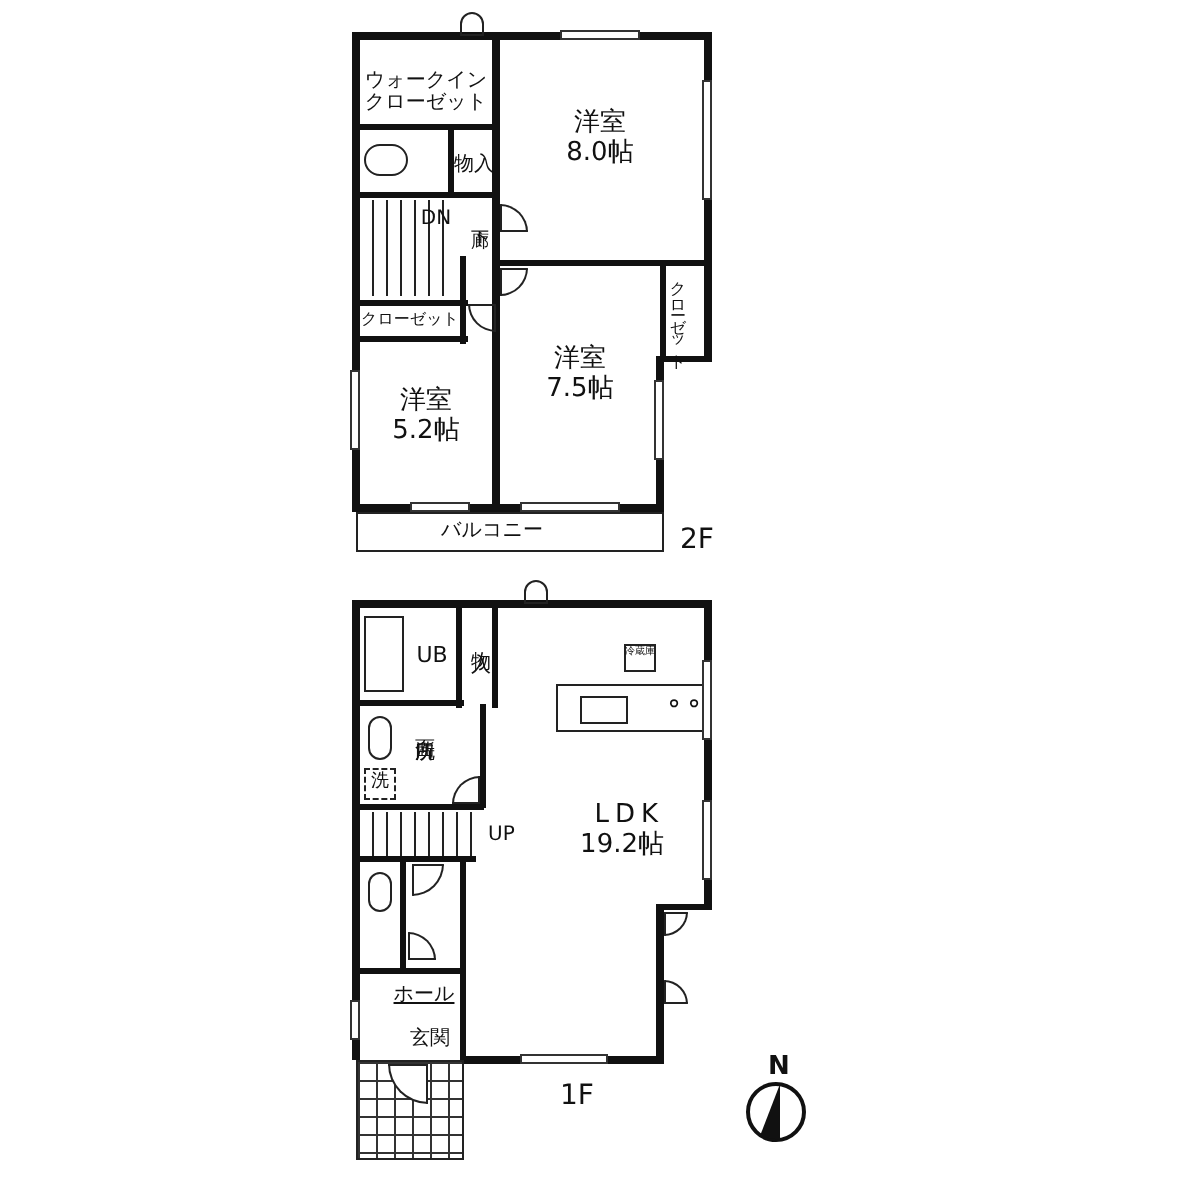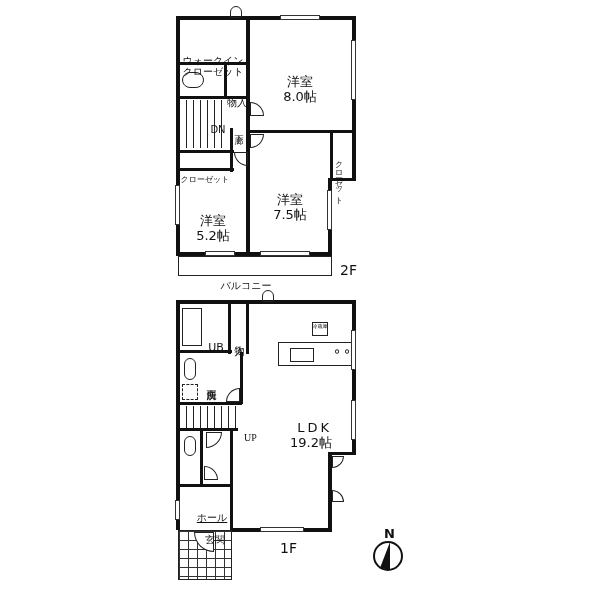--- a/index.html
+++ b/index.html
@@ -1,20 +1,20 @@
 <!DOCTYPE html>
 <html><head>
 <meta charset="utf-8">
 <style>
   html,body{margin:0;padding:0;background:#fff;}
   body{width:600px;height:600px;position:relative;overflow:hidden;font-family:"DejaVu Sans",sans-serif;color:#111;}
   .abs{position:absolute;}
   .wall{position:absolute;background:#111;}
   .thin{position:absolute;border:1.5px solid #222;box-sizing:border-box;}
-  .lbl{position:absolute;font-size:10px;line-height:11px;color:#111;white-space:nowrap;text-align:center;margin-top:20px;}
+  .lbl{position:absolute;font-size:10px;line-height:11px;color:#111;white-space:nowrap;text-align:center;}
   .big{font-size:13px;line-height:15px;}
   .vert{writing-mode:vertical-rl;font-size:9px;line-height:10px;}
   .floor{position:absolute;font-size:14px;}
   .door{position:absolute;border:1.2px solid #222;box-sizing:border-box;}
   .win{position:absolute;background:#fff;border:1px solid #333;box-sizing:border-box;}
   .tiles{position:absolute;background-image:linear-gradient(#333 1px,transparent 1px),linear-gradient(90deg,#333 1px,transparent 1px);background-size:9px 9px;border:1.5px solid #222;box-sizing:border-box;}
 </style>
 </head>
 <body>
 
@@ -127,21 +127,21 @@
   <div class="door" style="left:332px;top:490px;width:12px;height:12px;border-radius:0 12px 0 0;"></div>
 
   <div class="win" style="left:351px;top:330px;width:5px;height:40px;"></div>
   <div class="win" style="left:351px;top:400px;width:5px;height:40px;"></div>
   <div class="win" style="left:260px;top:527px;width:44px;height:5px;"></div>
   <div class="win" style="left:175px;top:500px;width:5px;height:20px;"></div>
 
   <div class="lbl" style="left:204px;top:322px;width:24px;font-size:11px;">UB</div>
   <div class="lbl vert" style="left:234px;top:318px;font-size:10px;">物入</div>
   <div class="lbl vert" style="left:206px;top:362px;font-size:10px;">洗面所</div>
-  <div class="lbl" style="left:244px;top:412px;font-size:10px;font-family:Liberation Serif, serif;">UP</div>
+  <div class="lbl" style="left:244px;top:412px;font-size:10px;">UP</div>
   <div class="lbl big" style="left:268px;top:400px;width:64px;text-align:right;">
     <div style="letter-spacing:3px;">LDK</div>
     <div>19.2帖</div>
   </div>
   <div class="lbl" style="left:194px;top:492px;width:36px;text-decoration:underline;">ホール</div>
   <div class="lbl" style="left:200px;top:514px;width:30px;">玄関</div>
   <div class="floor" style="left:280px;top:540px;">1F</div>
 </div>
 
 <div class="abs" style="left:370px;top:526px;width:36px;height:50px;">

